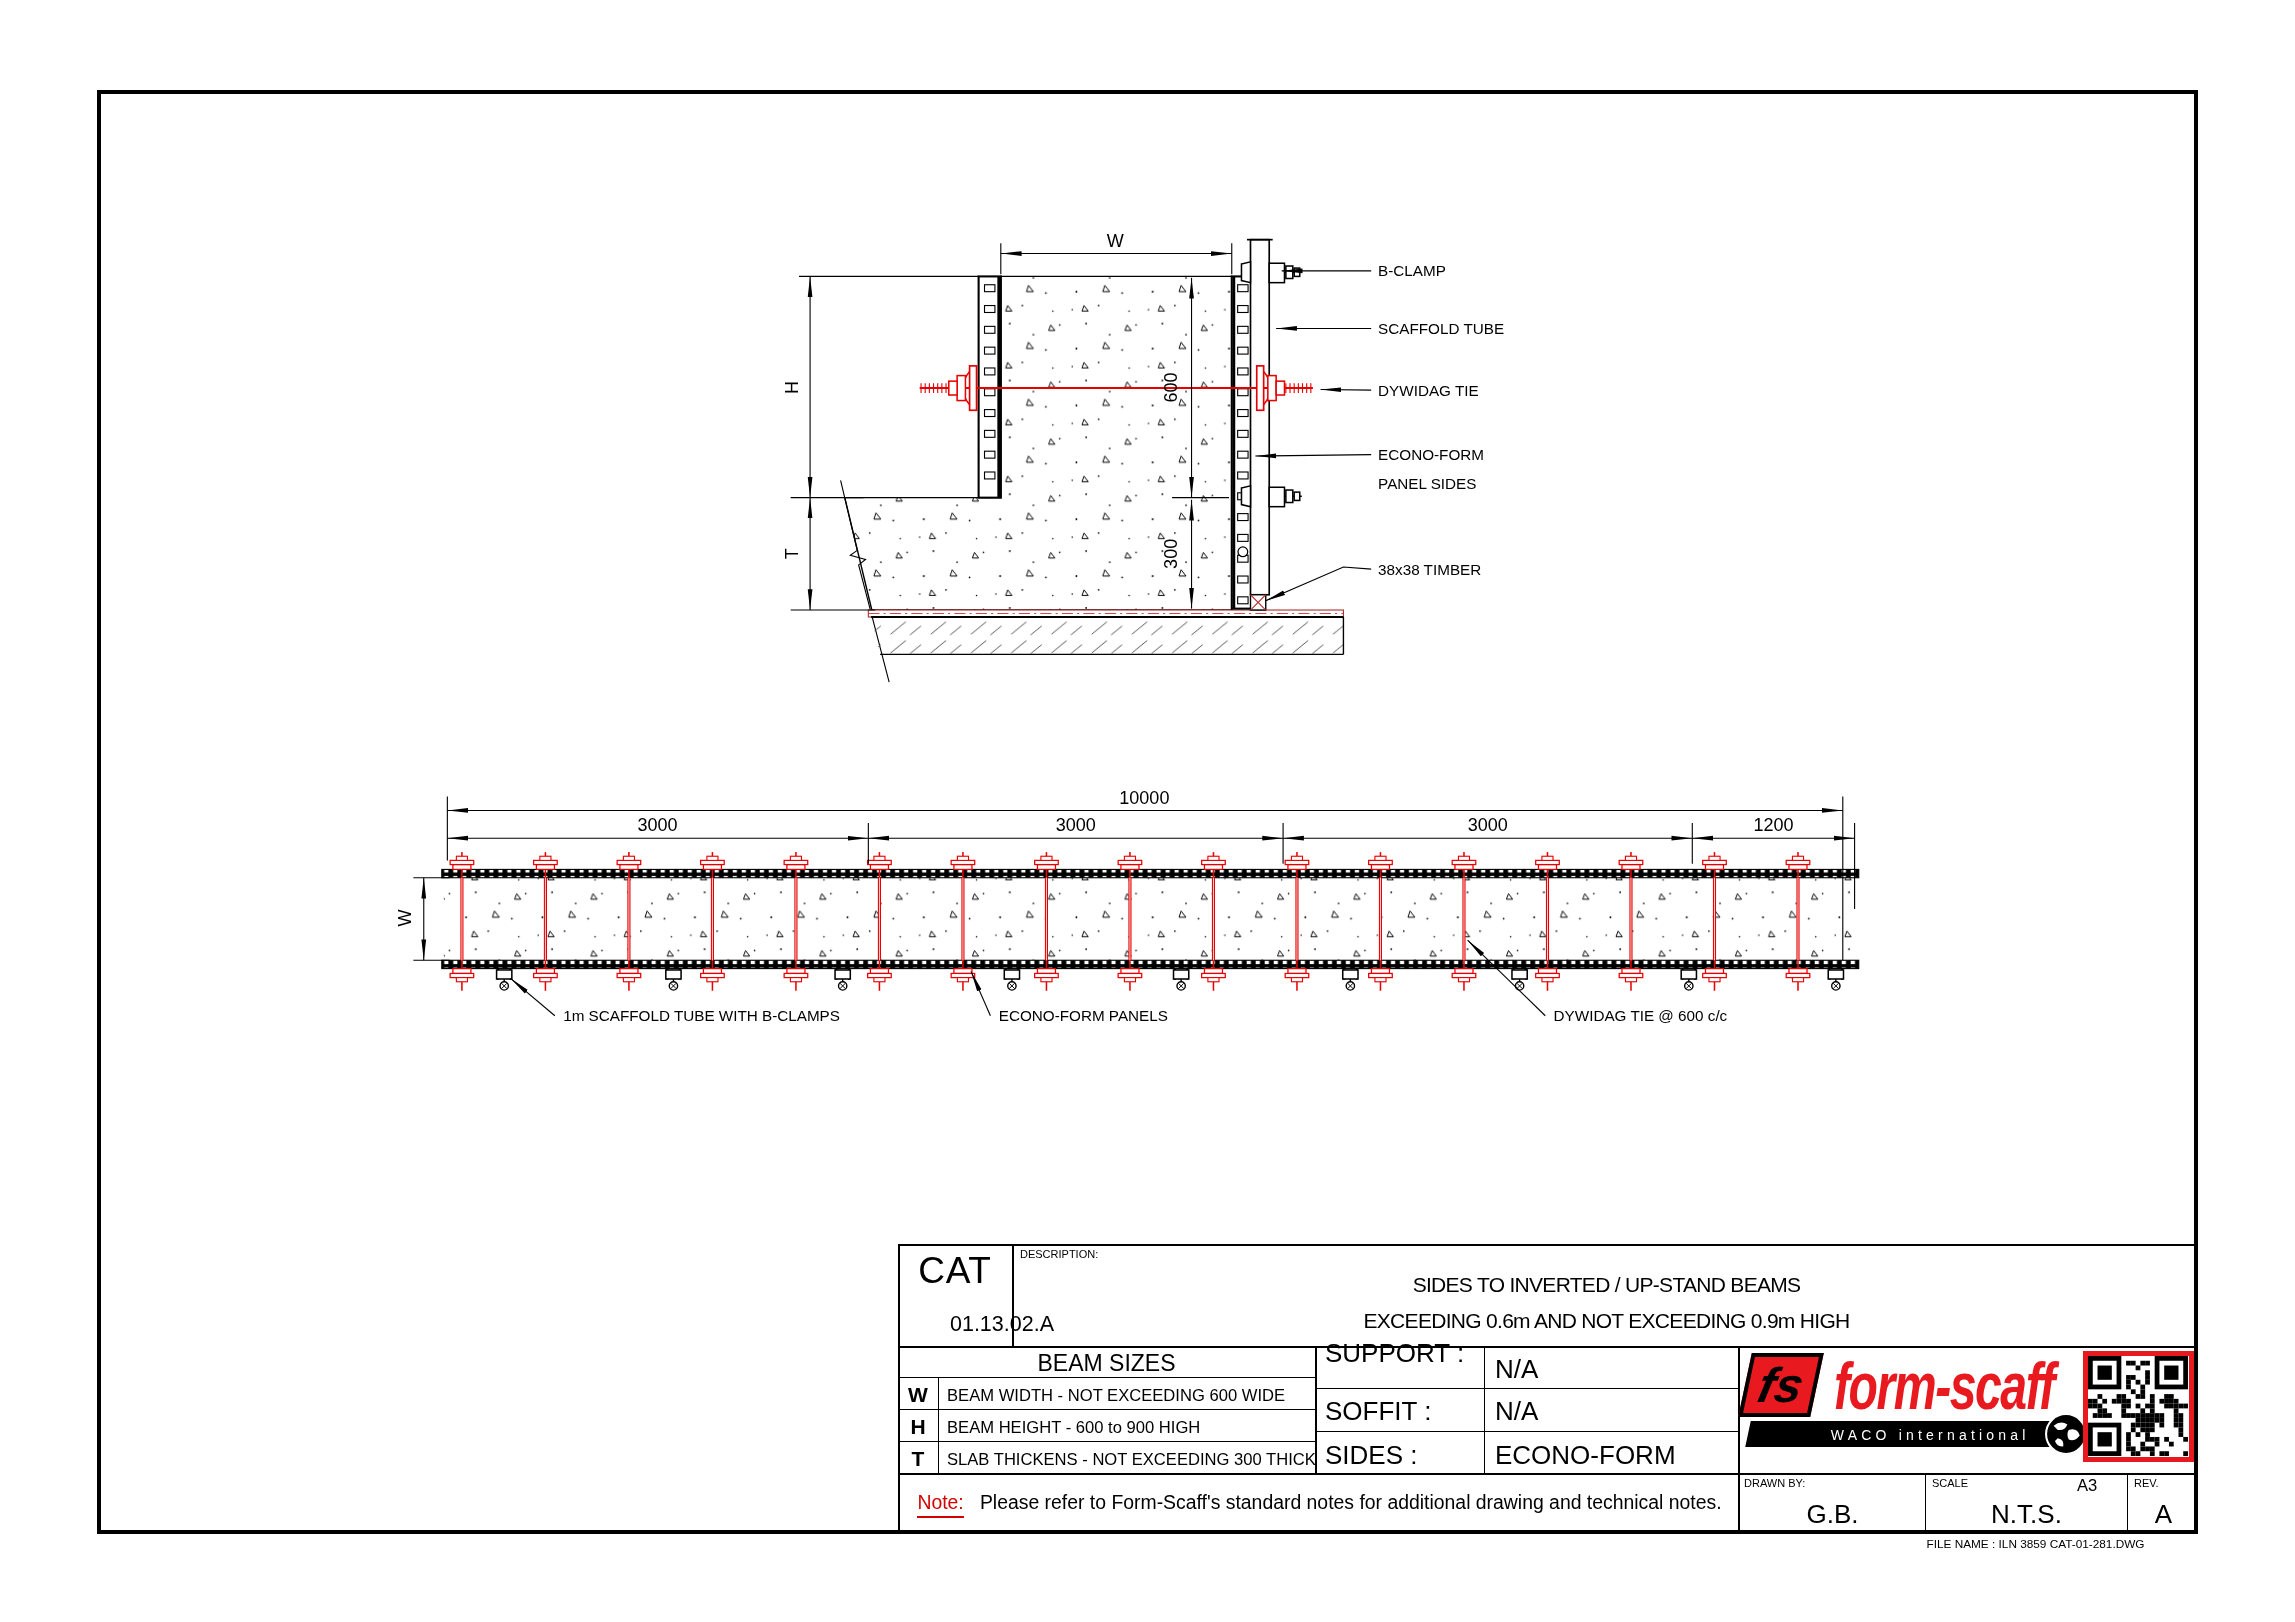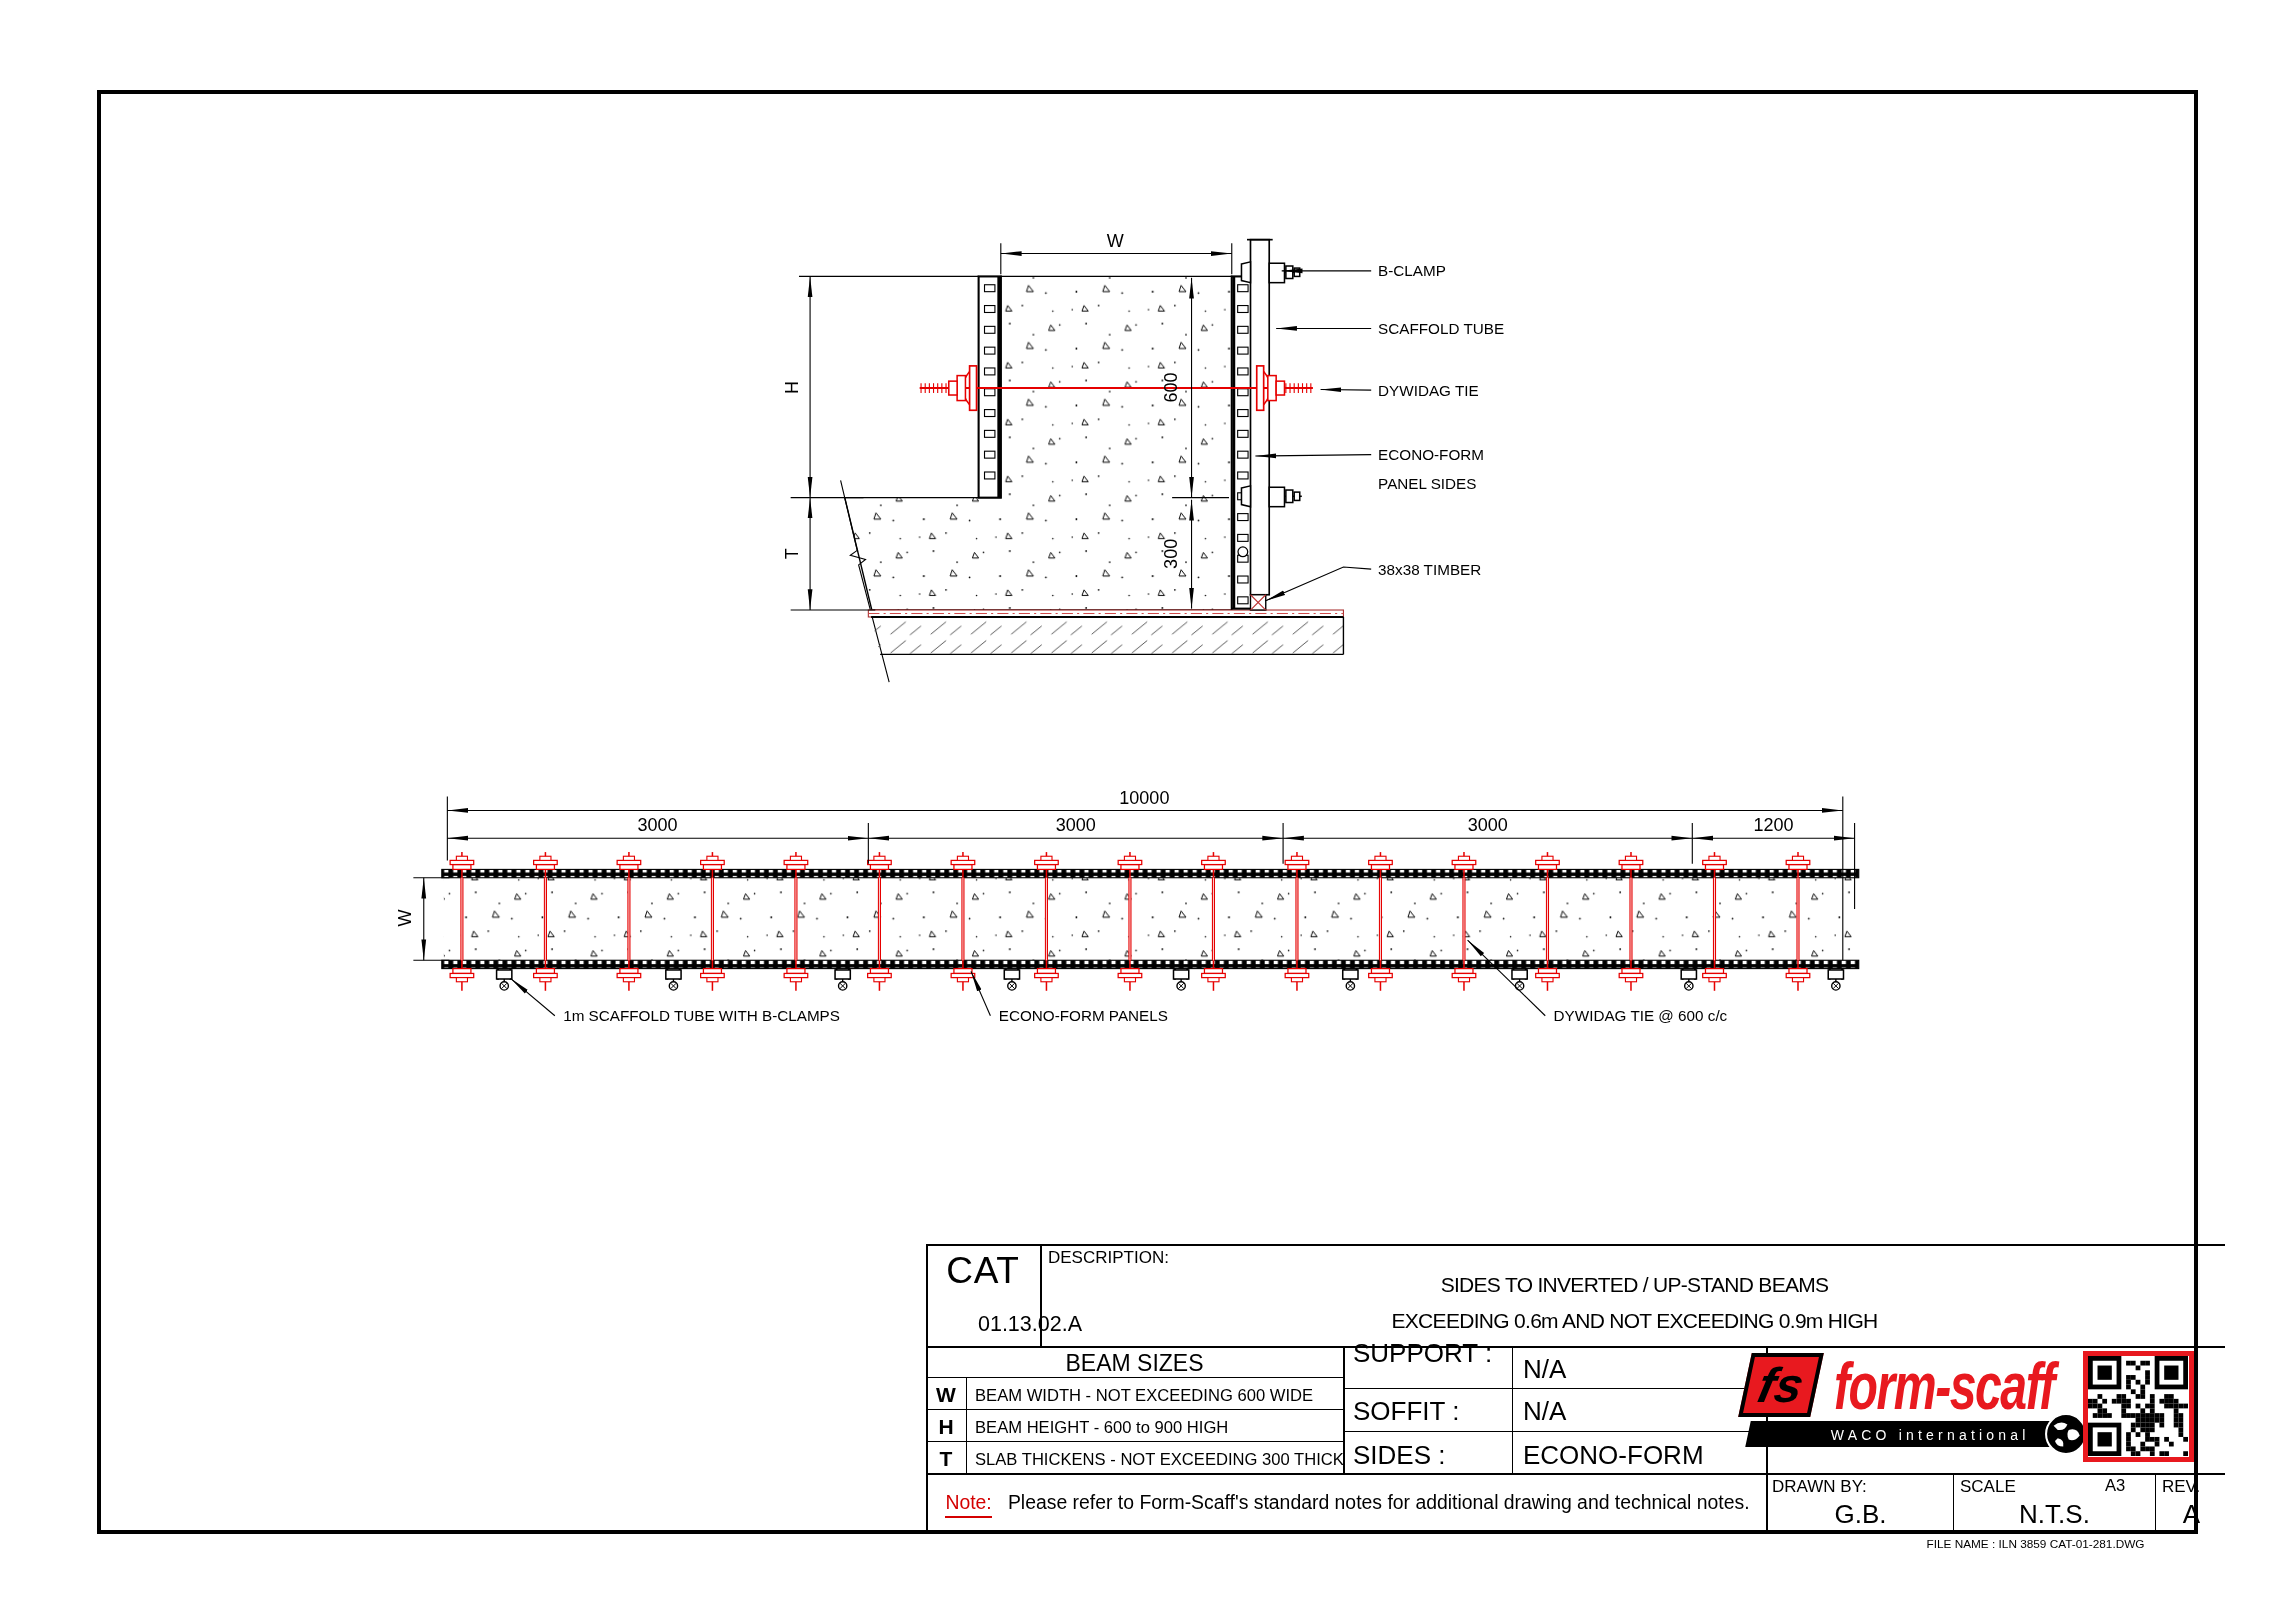--- a/index.html
+++ b/index.html
@@ -1,23 +1,23 @@
 <!DOCTYPE html>
 <html style="font-size:11px"><head>
 <meta charset="utf-8">
 <style>
   html,body{margin:0;padding:0;background:#fff;}
   body{width:2295px;height:1623px;position:relative;font-family:"Liberation Sans",sans-serif;color:#000;}
   .abs{position:absolute;}
   #page-border{left:97px;top:90px;width:2101px;height:1444px;border:4.9px solid #000;box-sizing:border-box;}
   
-  #titleblock{left:898px;top:1244px;width:1120px;height:290px;margin-left:28px;}
+  #titleblock{left:898px;top:1244px;width:1120px;height:290px;}
   .tbline{position:absolute;background:#000;}
   .tbtext{position:absolute;white-space:nowrap;}
-  .small-lab{font-size:17px;text-align:right;}
+  .small-lab{font-size:11px;text-align:right;}
   .cat-big{font-size:37px;letter-spacing:0.7px;}
   .cat-num{font-size:21.5px;padding-left:47px;}
   .desc-line{font-size:21px;letter-spacing:-0.7px;}
   .bs-title{font-size:23px;}
   .bs-key{font-size:21px;font-weight:bold;}
   .bs-desc{font-size:16.6px;}
   .spec{font-size:26px;}
   .note-line{font-size:19.4px;}
   .big-val{font-size:26px;}
   .a3{font-size:16.6px;}

